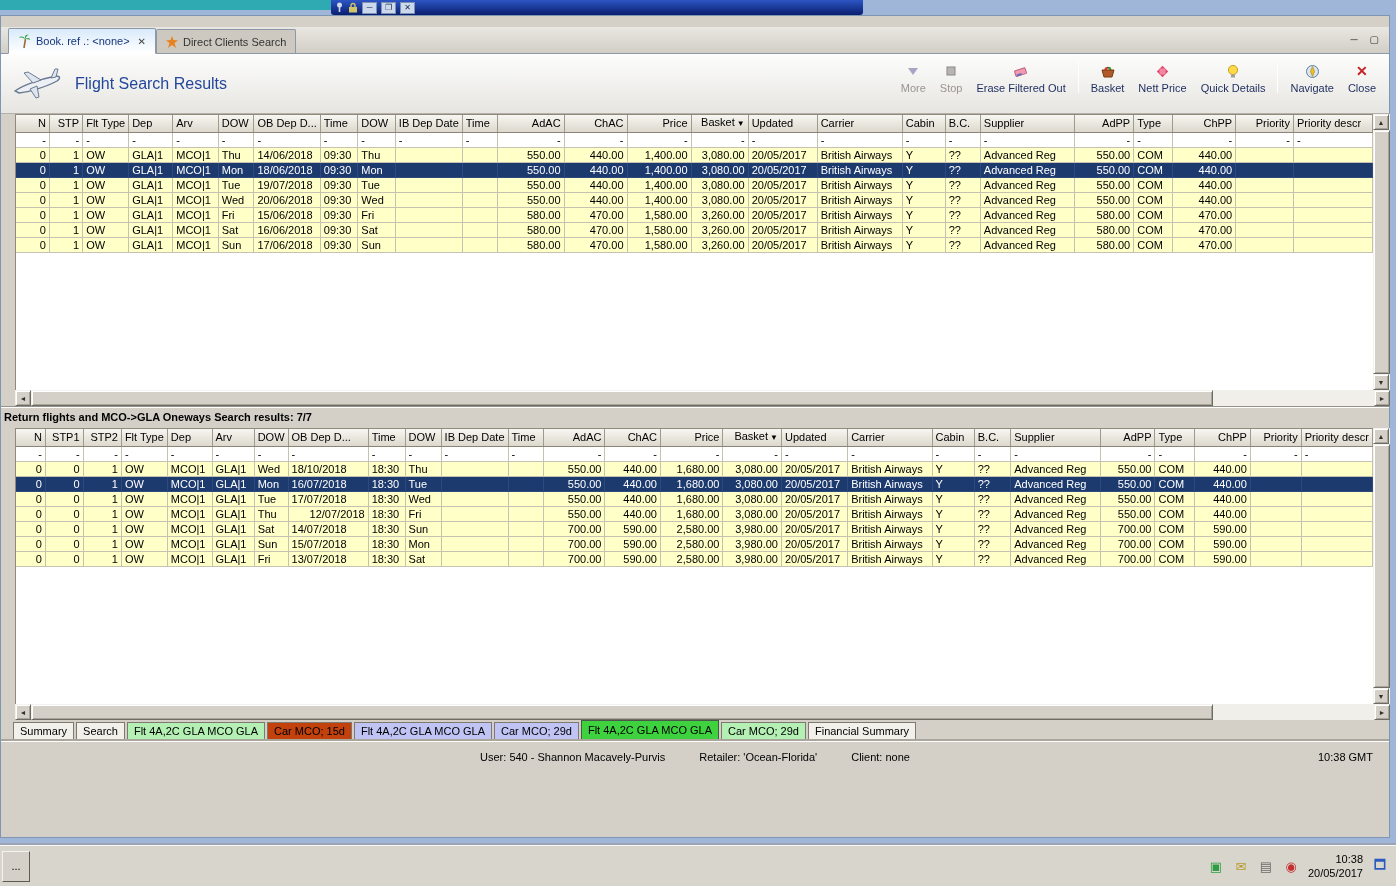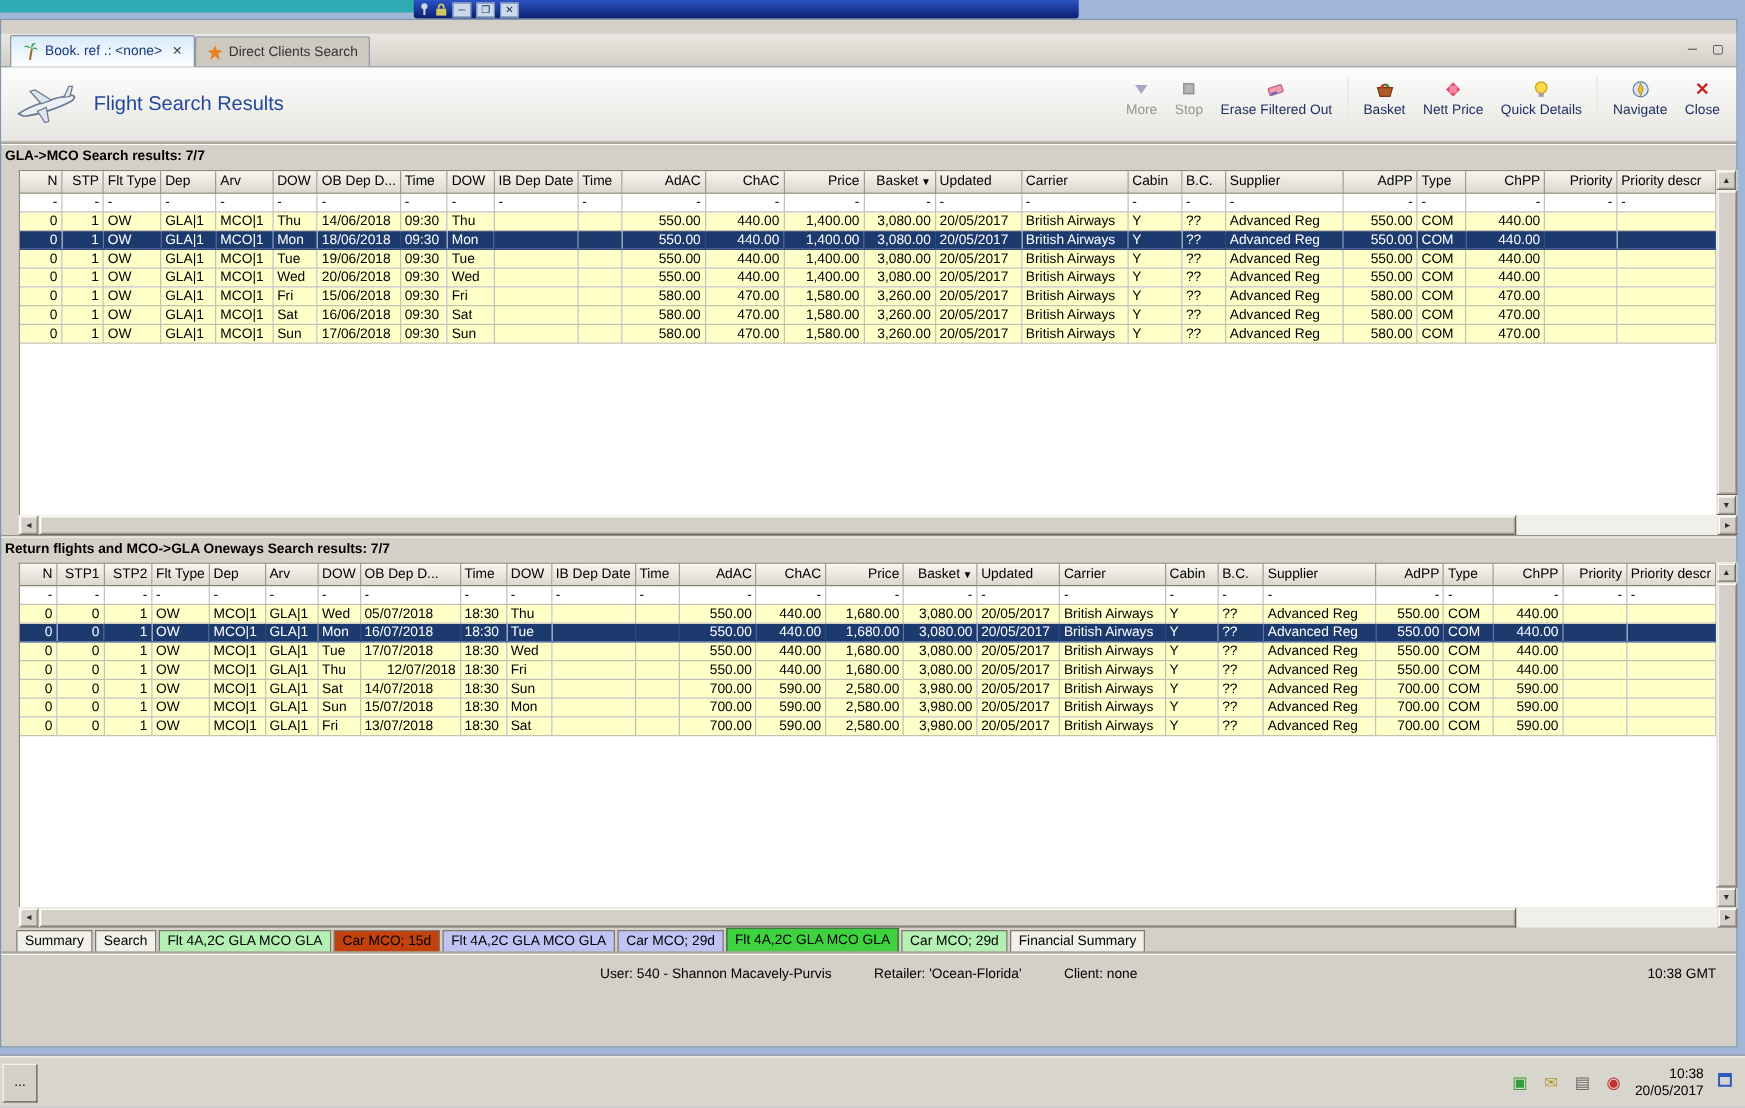--- a/index.html
+++ b/index.html
@@ -220,21 +220,20 @@
           </span>
         <span>Navigate</span>
       </button>
       <button class="tbtn">
         <span class="ticon close-x">✕</span>
         <span>Close</span>
       </button>
     </div>
   </div>
 
-  <div class="section-title">GLA-&gt;MCO Search results: 7/7</div>
 
   <div class="grid-area">
     <div class="viewport">
         <table class="grid-table">
           <colgroup>
             <col style="width: 36px;">
             <col style="width: 34px;">
             <col style="width: 44px;">
             <col style="width: 45px;">
             <col style="width: 46px;">
@@ -368,21 +367,21 @@
               <td style="text-align: right;"></td>
               <td style="text-align: left;"></td>
             </tr>
             <tr class="grow">
               <td style="text-align: right;">0</td>
               <td style="text-align: right;">1</td>
               <td style="text-align: left;">OW</td>
               <td style="text-align: left;">GLA|1</td>
               <td style="text-align: left;">MCO|1</td>
               <td style="text-align: left;">Tue</td>
-              <td style="text-align: left;">19/06/2018</td>
+              <td style="text-align: left;">19/07/2018</td>
               <td style="text-align: left;">09:30</td>
               <td style="text-align: left;">Tue</td>
               <td style="text-align: left;"></td>
               <td style="text-align: left;"></td>
               <td style="text-align: right;">550.00</td>
               <td style="text-align: right;">440.00</td>
               <td style="text-align: right;">1,400.00</td>
               <td style="text-align: right;">3,080.00</td>
               <td style="text-align: left;">20/05/2017</td>
               <td style="text-align: left;">British Airways</td>
@@ -613,21 +612,21 @@
               <td style="text-align: left;">-</td>
             </tr>
             <tr class="grow">
               <td style="text-align: right;">0</td>
               <td style="text-align: right;">0</td>
               <td style="text-align: right;">1</td>
               <td style="text-align: left;">OW</td>
               <td style="text-align: left;">MCO|1</td>
               <td style="text-align: left;">GLA|1</td>
               <td style="text-align: left;">Wed</td>
-              <td style="text-align: left;">05/07/2018</td>
+              <td style="text-align: left;">18/10/2018</td>
               <td style="text-align: left;">18:30</td>
               <td style="text-align: left;">Thu</td>
               <td style="text-align: left;"></td>
               <td style="text-align: left;"></td>
               <td style="text-align: right;">550.00</td>
               <td style="text-align: right;">440.00</td>
               <td style="text-align: right;">1,680.00</td>
               <td style="text-align: right;">3,080.00</td>
               <td style="text-align: left;">20/05/2017</td>
               <td style="text-align: left;">British Airways</td>

